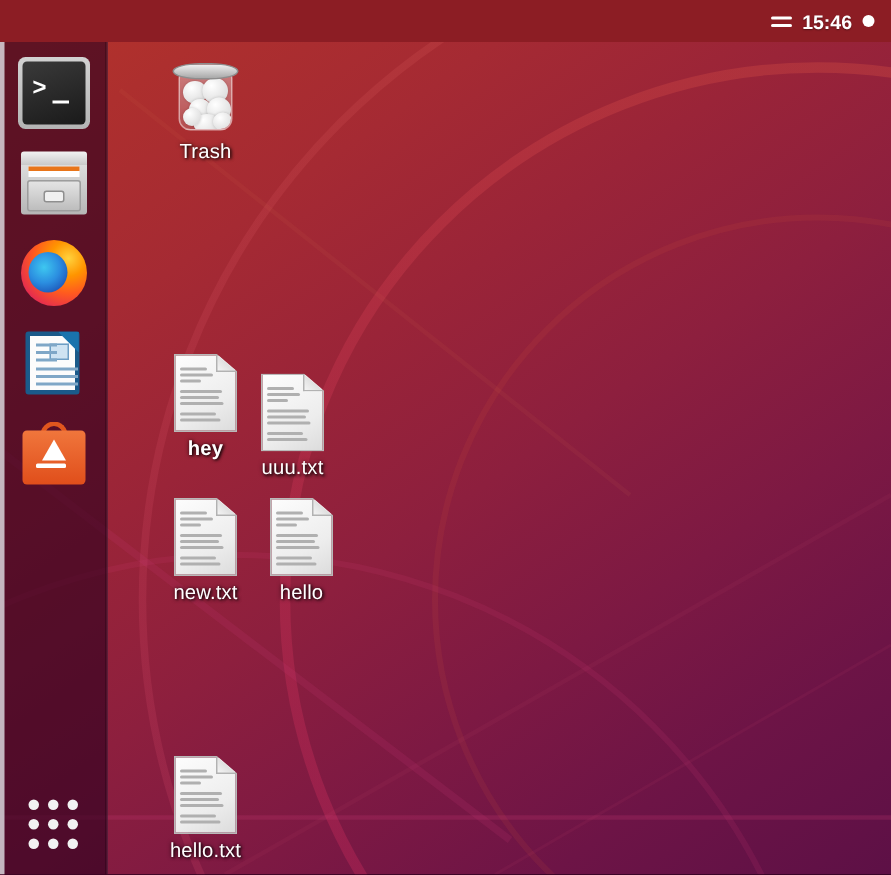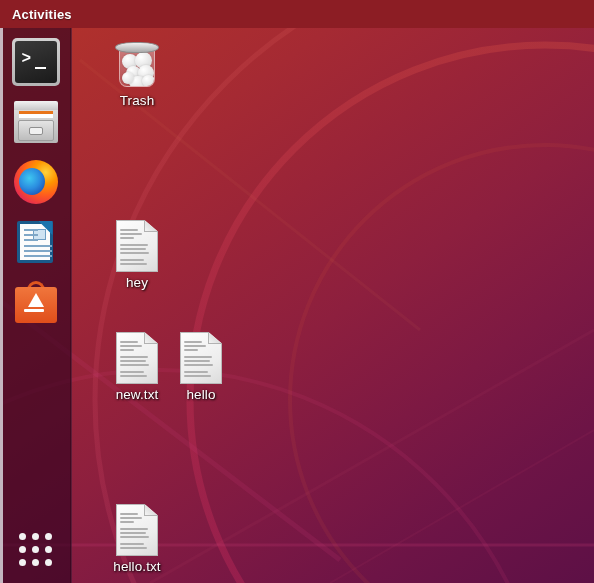--- a/index.html
+++ b/index.html
@@ -258,22 +258,27 @@
     <circle cx="160" cy="760" r="390" fill="none" stroke="#d8407a" stroke-opacity=".13" stroke-width="4"></circle>
     <line x1="-40" y1="270" x2="340" y2="560" stroke="#c63a74" stroke-opacity=".16" stroke-width="5"></line>
     <line x1="150" y1="583" x2="594" y2="330" stroke="#c8486f" stroke-opacity=".08" stroke-width="3"></line>
     <line x1="0" y1="545" x2="594" y2="545" stroke="#cf3c78" stroke-opacity=".22" stroke-width="3"></line>
     <line x1="330" y1="583" x2="594" y2="430" stroke="#c8486f" stroke-opacity=".09" stroke-width="2"></line>
     <line x1="80" y1="60" x2="420" y2="330" stroke="#e07a55" stroke-opacity=".07" stroke-width="3"></line>
   </svg>
 </div>
 
 <div id="topbar">
-  <div id="activities-btn">
-    <span>Activities</span>
+  <div id="topbar-right">
+    <span class="menu-lines">
+      <i></i>
+        <i></i>
+    </span>
+    <span id="clock">15:46</span>
+    <span id="status-dot"></span>
   </div>
 </div>
 
 <div id="dock">
   <div id="dock-apps">
 
     <div class="dock-item">
       <div class="ic-term">
           <div class="scr"></div>
         </div>
@@ -345,81 +350,98 @@
             <div class="wad" style="left: 18px; top: 15px; width: 16px; height: 16px;"></div>
             <div class="wad" style="left: 9px; top: 26px; width: 18px; height: 13px;"></div>
             <div class="wad" style="left: 2px; top: 22px; width: 12px; height: 12px;"></div>
             <div class="wad" style="left: 22px; top: 25px; width: 13px; height: 12px;"></div>
           </div>
           <div class="rim"></div>
         </div>
       </div>
       <div class="lbl">Trash</div>
     </div>
-    <div class="desk-icon" style="left: 99px; top: 216px;">
+    <div class="desk-icon" style="left: 99px; top: 232px; font-weight: bold;">
       <div class="glyph">
         <div class="g-file">
           <div class="page"></div>
           <div class="fold"></div>
           <div class="tl" style="top: 9px; left: 4px; width: 18px;"></div>
           <div class="tl" style="top: 13px; left: 4px; width: 22px;"></div>
           <div class="tl" style="top: 17px; left: 4px; width: 14px;"></div>
           <div class="tl" style="top: 24px; left: 4px; width: 28px;"></div>
           <div class="tl" style="top: 28px; left: 4px; width: 26px;"></div>
           <div class="tl" style="top: 32px; left: 4px; width: 29px;"></div>
           <div class="tl" style="top: 39px; left: 4px; width: 24px;"></div>
           <div class="tl" style="top: 43px; left: 4px; width: 27px;"></div>
         </div>
       </div>
       <div class="lbl">hey</div>
     </div>
-    <div class="desk-icon" style="left: 99px; top: 328px; justify-content: space-between;">
+    <div class="desk-icon" style="left: 157px; top: 245px;">
       <div class="glyph">
         <div class="g-file">
           <div class="page"></div>
           <div class="fold"></div>
           <div class="tl" style="top: 9px; left: 4px; width: 18px;"></div>
           <div class="tl" style="top: 13px; left: 4px; width: 22px;"></div>
           <div class="tl" style="top: 17px; left: 4px; width: 14px;"></div>
           <div class="tl" style="top: 24px; left: 4px; width: 28px;"></div>
           <div class="tl" style="top: 28px; left: 4px; width: 26px;"></div>
           <div class="tl" style="top: 32px; left: 4px; width: 29px;"></div>
           <div class="tl" style="top: 39px; left: 4px; width: 24px;"></div>
           <div class="tl" style="top: 43px; left: 4px; width: 27px;"></div>
         </div>
       </div>
-      <div class="lbl">new.txt</div>
-    </div>
-    <div class="desk-icon" style="left: 157px; top: 328px; padding-left: 12px;">
+      <div class="lbl">uuu.txt</div>
+    </div>
+    <div class="desk-icon" style="left: 99px; top: 328px; justify-content: space-between;">
       <div class="glyph">
         <div class="g-file">
           <div class="page"></div>
           <div class="fold"></div>
           <div class="tl" style="top: 9px; left: 4px; width: 18px;"></div>
           <div class="tl" style="top: 13px; left: 4px; width: 22px;"></div>
           <div class="tl" style="top: 17px; left: 4px; width: 14px;"></div>
           <div class="tl" style="top: 24px; left: 4px; width: 28px;"></div>
           <div class="tl" style="top: 28px; left: 4px; width: 26px;"></div>
           <div class="tl" style="top: 32px; left: 4px; width: 29px;"></div>
           <div class="tl" style="top: 39px; left: 4px; width: 24px;"></div>
           <div class="tl" style="top: 43px; left: 4px; width: 27px;"></div>
         </div>
       </div>
-      <div class="lbl">hello</div>
-    </div>
-    <div class="desk-icon" style="left: 99px; top: 500px;">
+      <div class="lbl">new.txt</div>
+    </div>
+    <div class="desk-icon" style="left: 157px; top: 328px; padding-left: 12px;">
       <div class="glyph">
         <div class="g-file">
           <div class="page"></div>
           <div class="fold"></div>
           <div class="tl" style="top: 9px; left: 4px; width: 18px;"></div>
           <div class="tl" style="top: 13px; left: 4px; width: 22px;"></div>
           <div class="tl" style="top: 17px; left: 4px; width: 14px;"></div>
           <div class="tl" style="top: 24px; left: 4px; width: 28px;"></div>
           <div class="tl" style="top: 28px; left: 4px; width: 26px;"></div>
           <div class="tl" style="top: 32px; left: 4px; width: 29px;"></div>
           <div class="tl" style="top: 39px; left: 4px; width: 24px;"></div>
           <div class="tl" style="top: 43px; left: 4px; width: 27px;"></div>
         </div>
       </div>
+      <div class="lbl">hello</div>
+    </div>
+    <div class="desk-icon" style="left: 99px; top: 500px;">
+      <div class="glyph">
+        <div class="g-file">
+          <div class="page"></div>
+          <div class="fold"></div>
+          <div class="tl" style="top: 9px; left: 4px; width: 18px;"></div>
+          <div class="tl" style="top: 13px; left: 4px; width: 22px;"></div>
+          <div class="tl" style="top: 17px; left: 4px; width: 14px;"></div>
+          <div class="tl" style="top: 24px; left: 4px; width: 28px;"></div>
+          <div class="tl" style="top: 28px; left: 4px; width: 26px;"></div>
+          <div class="tl" style="top: 32px; left: 4px; width: 29px;"></div>
+          <div class="tl" style="top: 39px; left: 4px; width: 24px;"></div>
+          <div class="tl" style="top: 43px; left: 4px; width: 27px;"></div>
+        </div>
+      </div>
       <div class="lbl">hello.txt</div>
     </div>
   </div>
 
 </body></html>

